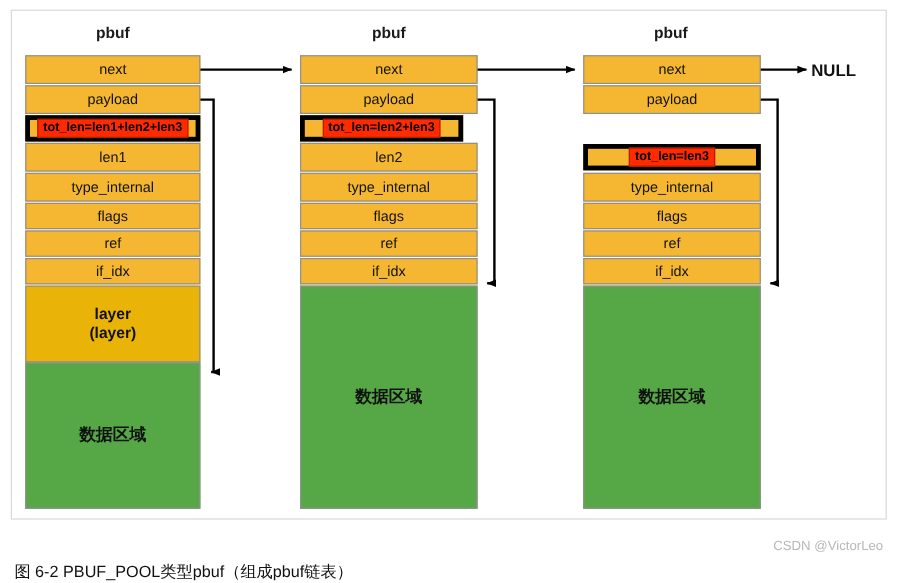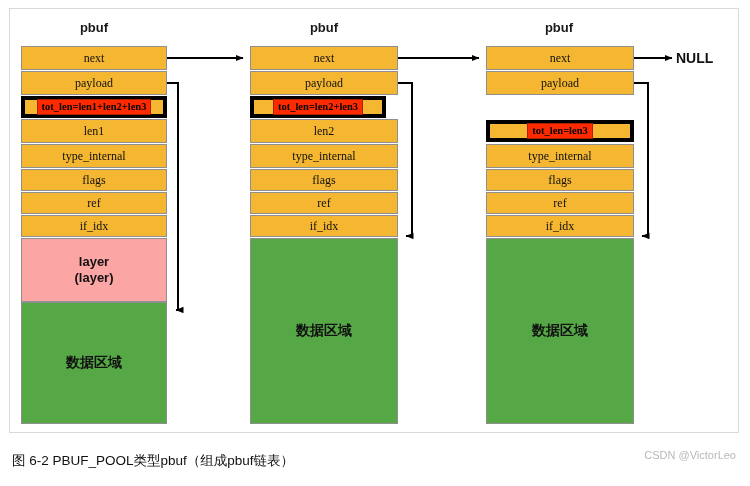--- a/index.html
+++ b/index.html
@@ -44,40 +44,39 @@
     position: absolute;
     box-sizing: border-box;
     background: #f5b731;
     border: 1px solid #8f8f8f;
     font-size: 12px;
     color: #111;
     display: flex;
     align-items: center;
     justify-content: center;
     text-align: right;
-    font-family: Liberation Serif, serif;
   }
   .field.totlen {
     background: #f5b731;
     border: 4px solid #000000;
   }
   .totlen-inner {
     background: #ff2a00;
     color: #000;
     font-size: 10.5px;
     font-weight: bold;
     padding: 1px 4px;
     border: 1px solid #b02000;
     line-height: 1.1;
     white-space: nowrap;
   }
   .layer {
     position: absolute;
     box-sizing: border-box;
-    background: #fca5a5;
+    background: #eab308;
     border: 1px solid #8f8f8f;
     font-size: 13px;
     font-weight: bold;
     color: #111;
     display: flex;
     flex-direction: column;
     align-items: center;
     justify-content: center;
     line-height: 1.25;
   }
@@ -96,21 +95,21 @@
   }
   .null-label {
     position: absolute;
     font-size: 14px;
     font-weight: bold;
     color: #111;
   }
   .caption {
     position: absolute;
     left: 12px;
-    top: 452px;
+    top: 468px;
     font-size: 13.5px;
     color: #111;
   }
   .watermark {
     position: absolute;
     right: 14px;
     top: 449px;
     font-size: 11px;
     color: #b8b8b8;
   }

